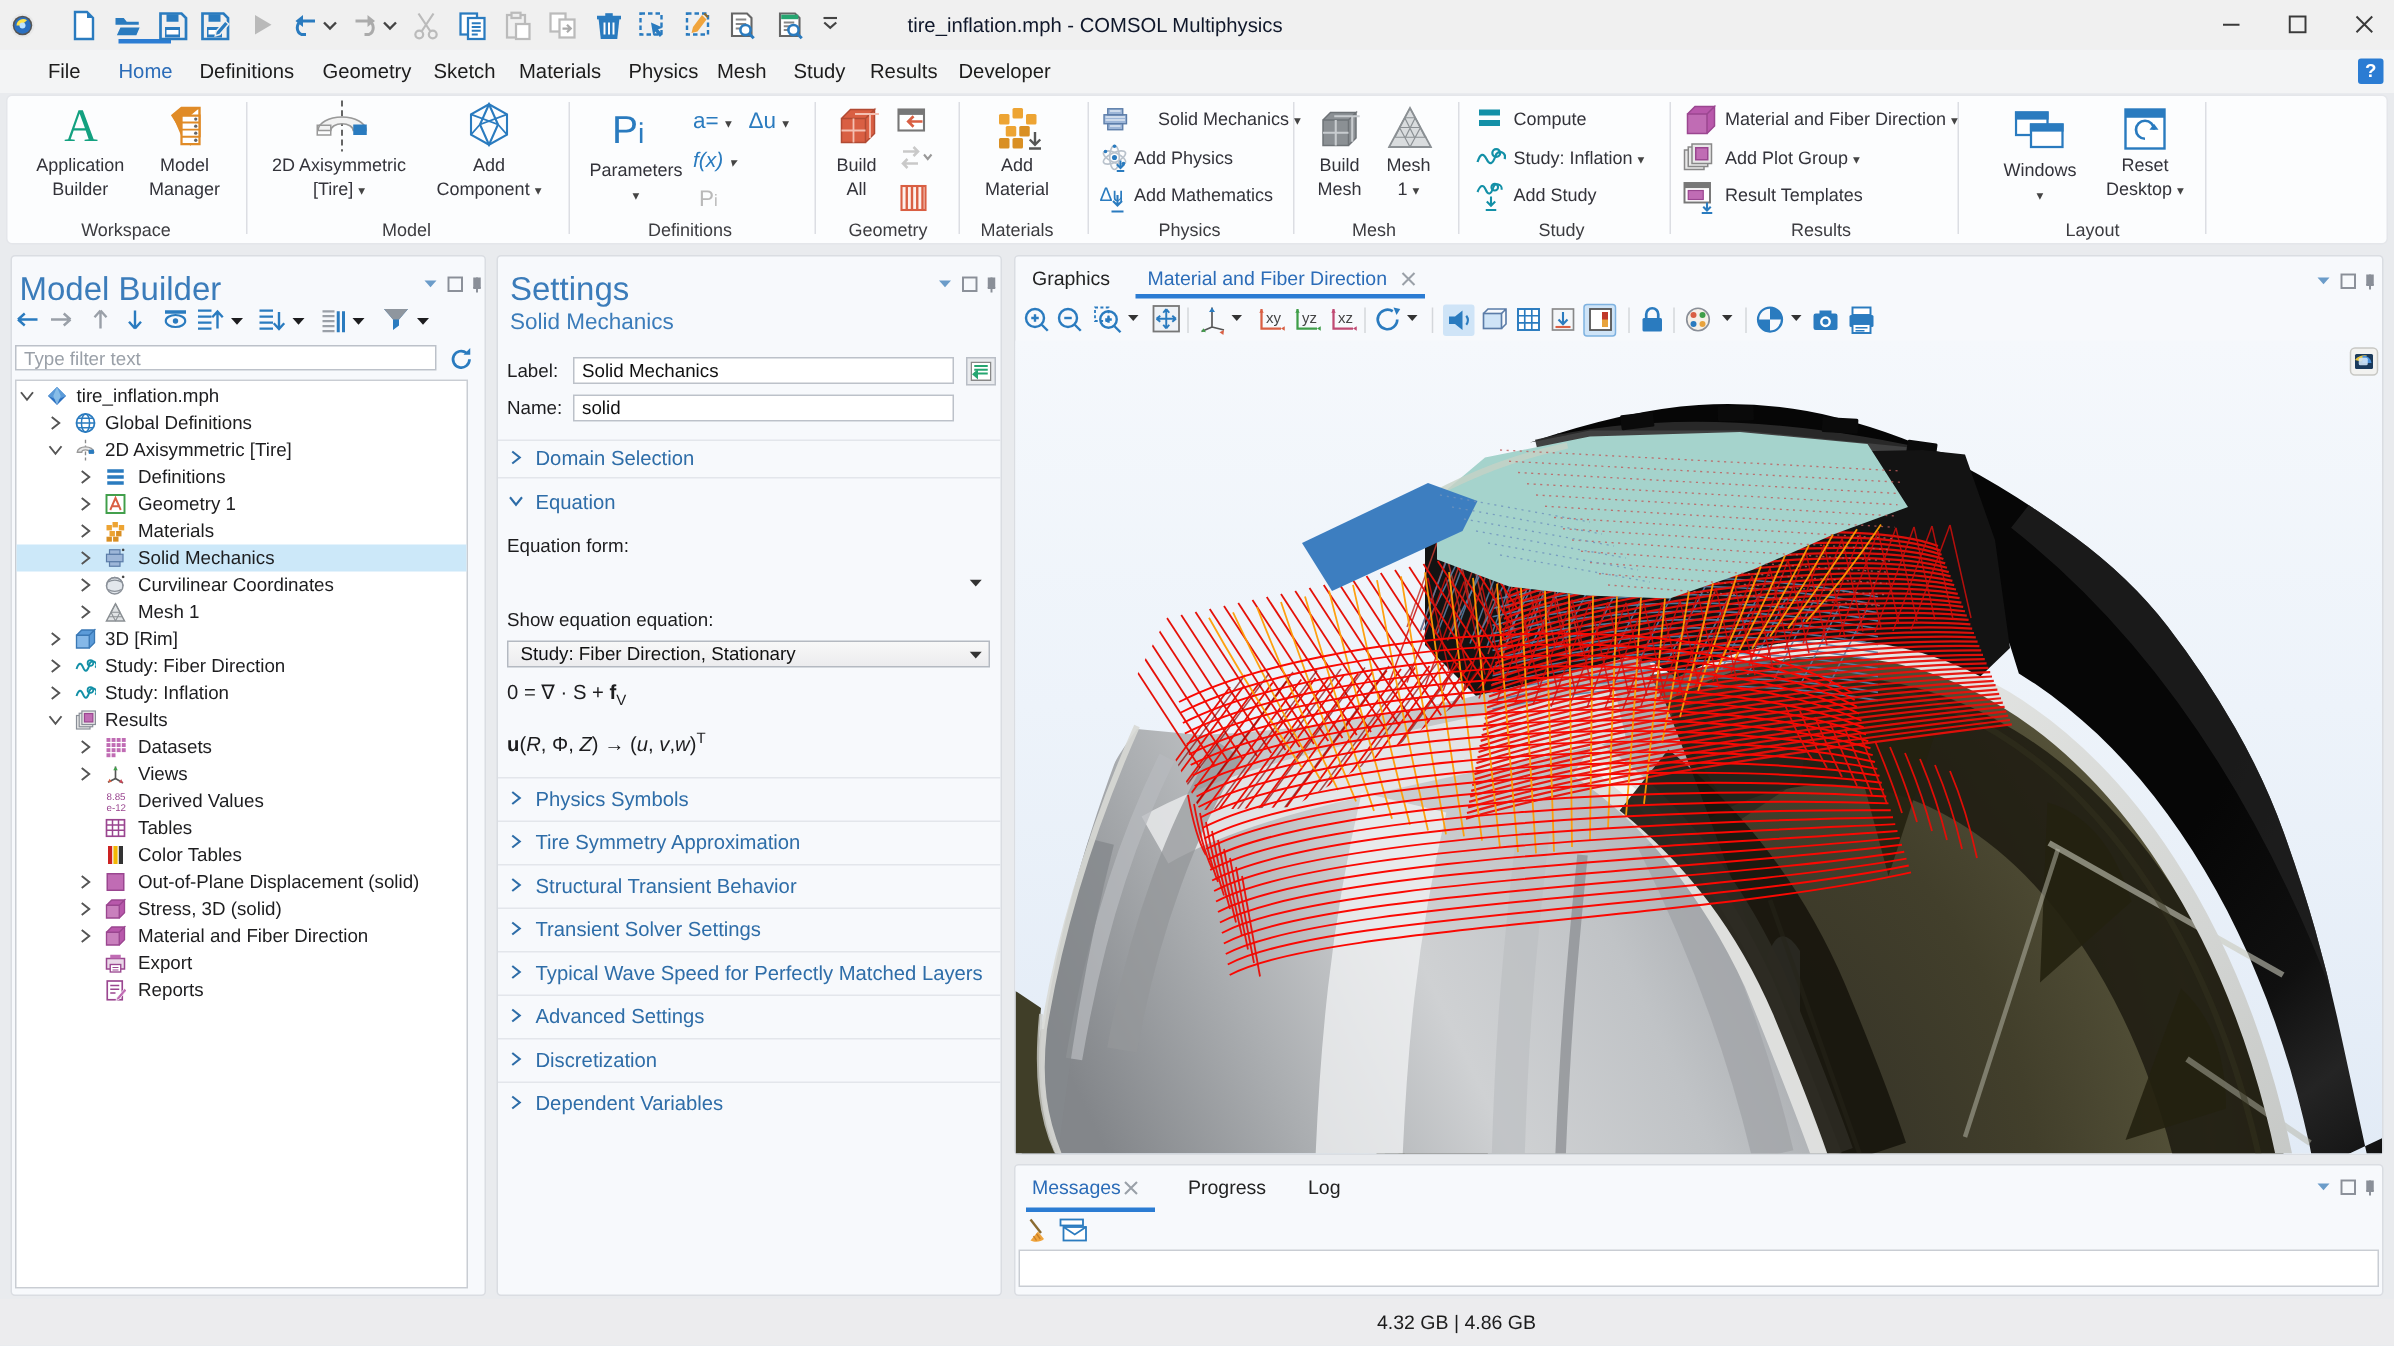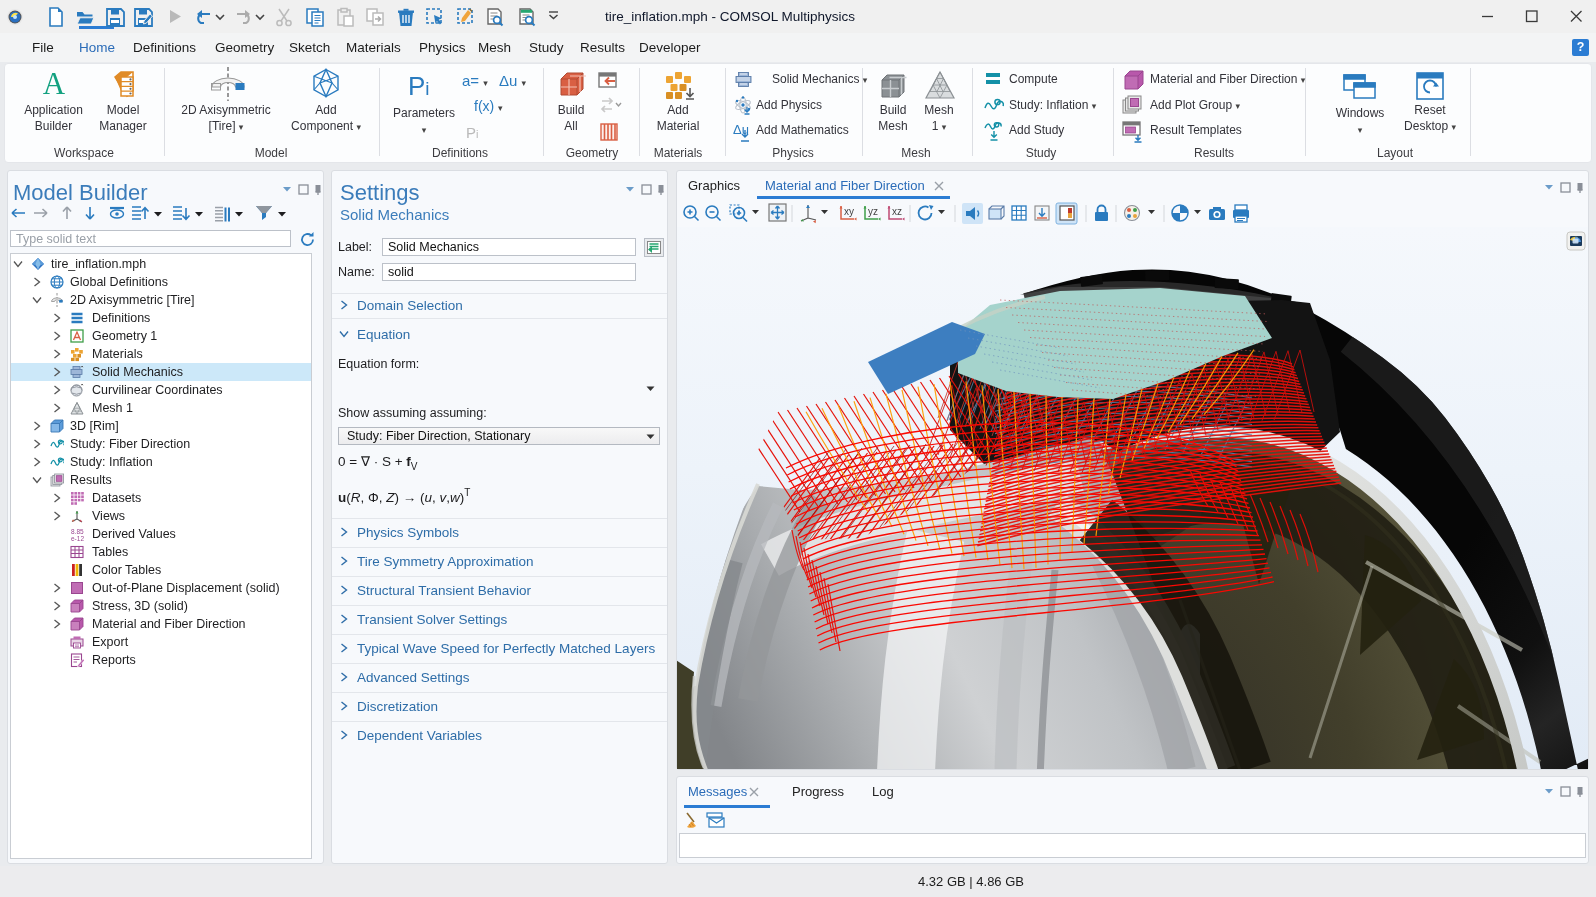--- a/index.html
+++ b/index.html
@@ -235,21 +235,21 @@
   <svg class="abs" style="left:311px;top:68px" width="30" height="30" viewBox="0 0 30 30" fill="none" stroke="#2a7bbf" stroke-width="1.4">
     <path d="M15 1.5 L27 8.25 L27 21.75 L15 28.5 L3 21.75 L3 8.25 Z"></path>
     <path d="M15 1.5 L21 15 L15 28.5 L9 15 Z"></path>
     <path d="M3 8.25 L21 15 L27 21.75 M27 8.25 L9 15 L3 21.75" stroke-width="1.1"></path>
   </svg>
 
   <div class="abs" style="left:408px;top:71px;font-size:26px;color:#2a7bbf;">P<span style="font-size:19px;">i</span></div>
   <div class="rbig" style="left:389px;top:105px;width:70px;">Parameters<br><span style="font-size:9px;color:#444">▾</span></div>
   <div class="rsmall" style="left:462px;top:72px;color:#2a7bbf;font-size:15px;">a= <span style="font-size:9px;color:#444">▾</span></div>
   <div class="rsmall" style="left:499px;top:72px;color:#2a7bbf;font-size:15px;">Δu <span style="font-size:9px;color:#444">▾</span></div>
-  <div class="rsmall" style="left:474px;top:98px;color:#2a7bbf;font-size:14px;">f(x) <span style="font-size:9px;color:#444">▾</span></div>
+  <div class="rsmall" style="left:462px;top:98px;color:#2a7bbf;font-size:14px;font-style:italic;">f(x) <span style="font-size:9px;color:#444">▾</span></div>
   <div class="rsmall" style="left:466px;top:124px;color:#b9b9b9;font-size:15px;">P<span style="font-size:11px;">i</span></div>
 
   <div class="rbig" style="left:541px;top:102px;width:60px;">Build<br>All</div>
   <svg class="abs" style="left:557px;top:70px" width="30" height="30" viewBox="0 0 30 30">
     <path d="M4 9 l6 -6 h16 v16 l-6 6 h-16 z" fill="#d95f43"></path>
     <path d="M4 9 h16 v16 h-16 z M4 9 l6 -6 h16 l-6 6 M20 9 l6 -6 v16 l-6 6" fill="none" stroke="#b14a33" stroke-width="1"></path>
     <path d="M12 9 v16 M4 17 h16 M23 6 v16 M13 6 h16" stroke="#f4c0b2" stroke-width="1.2"></path>
   </svg>
   <svg class="abs" style="left:598px;top:72px" width="20" height="17" viewBox="0 0 20 17">
       <rect x="1" y="1" width="17" height="14" fill="#fff" stroke="#777" stroke-width="1.4"></rect>
@@ -423,21 +423,21 @@
           <path d="M10.5 1.5 v14 M14 1.5 v14"></path>
         </g>
         <path d="M20 6 l4 4.5 4 -4.5 z" fill="#1d1d1f"></path>
       </g>
     <g transform="translate(246,2)">
         <path d="M0 0 h16 l-6 7 v4 l-4 3 v-7 z" fill="#2a7bbf"></path>
         <path d="M0 0 h16 l-6 7 h-4 z" fill="#8f969e"></path>
         <path d="M26 4 l4 4.5 4 -4.5 z" fill="#1d1d1f" transform="translate(-4,2)"></path>
       </g>
   </svg>
-  <div class="inputbox" style="left:10px;top:230px;width:281px;height:17px;color:#9aa0a8;">Type solid text</div>
+  <div class="inputbox" style="left:10px;top:230px;width:281px;height:17px;color:#9aa0a8;">Type filter text</div>
   <svg class="abs" style="left:299px;top:231px" width="17" height="17" viewBox="0 0 17 17">
       <path d="M14 8.5 a5.5 5.5 0 1 1 -2 -4.2" fill="none" stroke="#2a7bbf" stroke-width="1.8"></path>
       <path d="M14.5 1 v4.5 h-4.5 z" fill="#2a7bbf"></path>
     </svg>
 
   <div class="abs" style="left:10px;top:253px;width:302px;height:606px;background:#fff;border:1px solid #c9cdd3;"></div>
   <div class="abs" style="left:11px;top:363px;width:300px;height:18px;background:#cce8f9;"></div>
   <svg class="abs" style="left:13px;top:260px" width="10" height="8" viewBox="0 0 10 8">
       <path d="M1 1.5 L5 6.5 L9 1.5" fill="none" stroke="#555" stroke-width="1.3"></path>
     </svg>
@@ -676,21 +676,21 @@
   <div class="sechead" style="left:357px;top:298px;">Domain Selection</div>
   <div class="divider" style="left:332px;top:318px;width:335px;"></div>
   <svg class="abs" style="left:339px;top:330px" width="10" height="8" viewBox="0 0 10 8">
       <path d="M1 1.5 L5 6.5 L9 1.5" fill="none" stroke="#2e6da8" stroke-width="1.4"></path>
     </svg>
   <div class="sechead" style="left:357px;top:327px;">Equation</div>
   <div class="flabel" style="left:338px;top:357px;">Equation form:</div>
   <svg class="abs" style="left:646px;top:386px" width="9" height="6" viewBox="0 0 9 6">
       <path d="M0.5 0.5 L4.5 5 L8.5 0.5 Z" fill="#333"></path>
     </svg>
-  <div class="flabel" style="left:338px;top:406px;">Show assuming assuming:</div>
+  <div class="flabel" style="left:338px;top:406px;">Show equation equation:</div>
   <div class="dropdown" style="left:338px;top:427px;width:322px;height:18px;">Study: Fiber Direction, Stationary</div>
   <svg class="abs" style="left:646px;top:434px" width="9" height="6" viewBox="0 0 9 6">
       <path d="M0.5 0.5 L4.5 5 L8.5 0.5 Z" fill="#333"></path>
     </svg>
   <div class="flabel" style="left:338px;top:453px;font-size:13.5px;">0 = ∇ · S + <b>f</b><sub style="font-size:10px;">V</sub></div>
   <div class="flabel" style="left:338px;top:487px;font-size:13.5px;"><b>u</b>(<i>R</i>, Φ, <i>Z</i>) → (<i>u</i>, <i>v</i>,<i>w</i>)<sup style="font-size:10px;">T</sup></div>
   <div class="divider" style="left:332px;top:518px;width:335px;"></div>
   <svg class="abs" style="left:340px;top:527px" width="8" height="10" viewBox="0 0 8 10">
       <path d="M1.5 1 L6.5 5 L1.5 9" fill="none" stroke="#2e6da8" stroke-width="1.4"></path>
     </svg>

